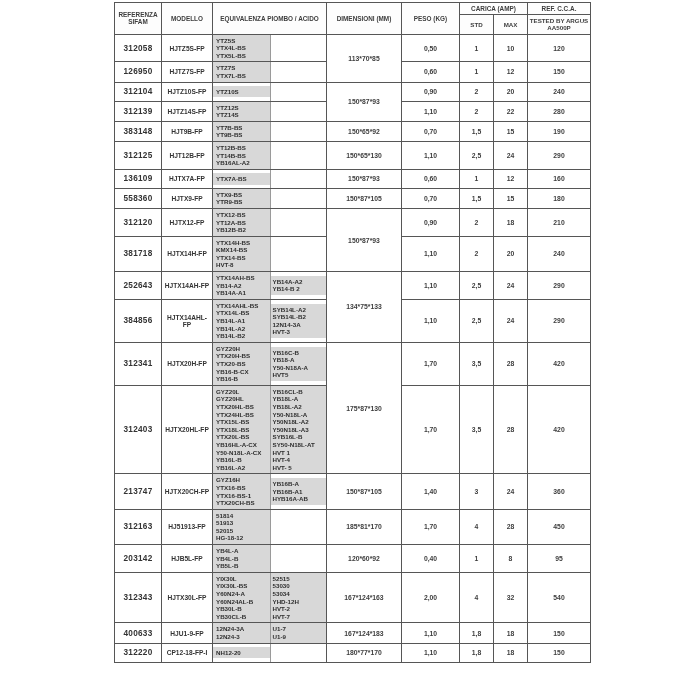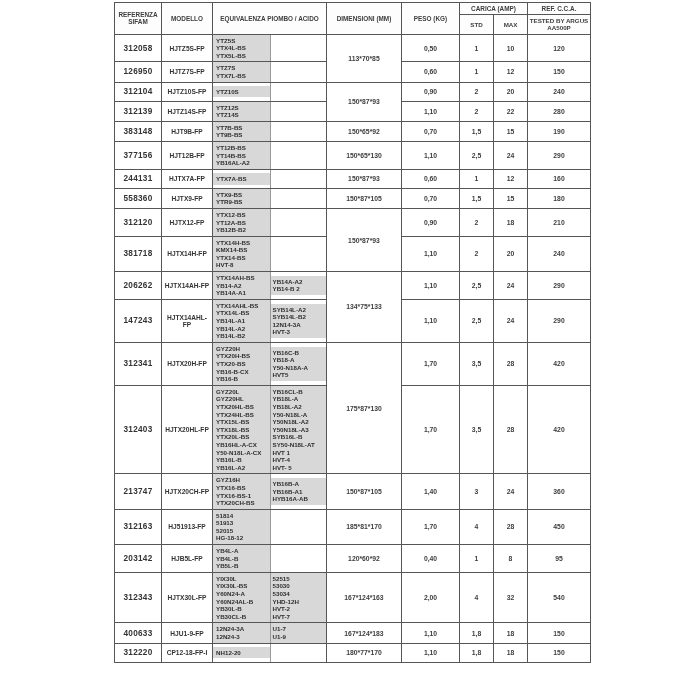--- a/index.html
+++ b/index.html
@@ -136,40 +136,40 @@
                 <div class="eq-col"></div>
               </div>
             </td>
             <td class="c-dim">150*65*92</td>
             <td class="c-num">0,70</td>
             <td class="c-num">1,5</td>
             <td class="c-num">15</td>
             <td class="c-num">190</td>
           </tr>
           <tr>
-            <td class="c-ref">377156</td>
+            <td class="c-ref">312125</td>
             <td class="c-model">HJT12B-FP</td>
             <td class="c-equiv">
               <div class="eq-wrap">
                 <div class="eq-col filled">
                   <div class="eq-line">YT12B-BS</div>
                   <div class="eq-line">YT14B-BS</div>
                   <div class="eq-line">YB16AL-A2</div>
                 </div>
                 <div class="eq-col"></div>
               </div>
             </td>
             <td class="c-dim">150*65*130</td>
             <td class="c-num">1,10</td>
             <td class="c-num">2,5</td>
             <td class="c-num">24</td>
             <td class="c-num">290</td>
           </tr>
           <tr>
-            <td class="c-ref">244131</td>
+            <td class="c-ref">136109</td>
             <td class="c-model">HJTX7A-FP</td>
             <td class="c-equiv">
               <div class="eq-wrap">
                 <div class="eq-col filled">
                   <div class="eq-line">YTX7A-BS</div>
                 </div>
                 <div class="eq-col"></div>
               </div>
             </td>
             <td class="c-dim">150*87*93</td>
@@ -228,21 +228,21 @@
                 </div>
                 <div class="eq-col"></div>
               </div>
             </td>
             <td class="c-num">1,10</td>
             <td class="c-num">2</td>
             <td class="c-num">20</td>
             <td class="c-num">240</td>
           </tr>
           <tr>
-            <td class="c-ref">206262</td>
+            <td class="c-ref">252643</td>
             <td class="c-model">HJTX14AH-FP</td>
             <td class="c-equiv">
               <div class="eq-wrap">
                 <div class="eq-col filled">
                   <div class="eq-line">YTX14AH-BS</div>
                   <div class="eq-line">YB14-A2</div>
                   <div class="eq-line">YB14A-A1</div>
                 </div>
                 <div class="eq-col filled">
                   <div class="eq-line">YB14A-A2</div>
@@ -250,21 +250,21 @@
                 </div>
               </div>
             </td>
             <td class="c-dim" rowspan="2">134*75*133</td>
             <td class="c-num">1,10</td>
             <td class="c-num">2,5</td>
             <td class="c-num">24</td>
             <td class="c-num">290</td>
           </tr>
           <tr>
-            <td class="c-ref">147243</td>
+            <td class="c-ref">384856</td>
             <td class="c-model">HJTX14AHL-FP</td>
             <td class="c-equiv">
               <div class="eq-wrap">
                 <div class="eq-col filled">
                   <div class="eq-line">YTX14AHL-BS</div>
                   <div class="eq-line">YTX14L-BS</div>
                   <div class="eq-line">YB14L-A1</div>
                   <div class="eq-line">YB14L-A2</div>
                   <div class="eq-line">YB14L-B2</div>
                 </div>

